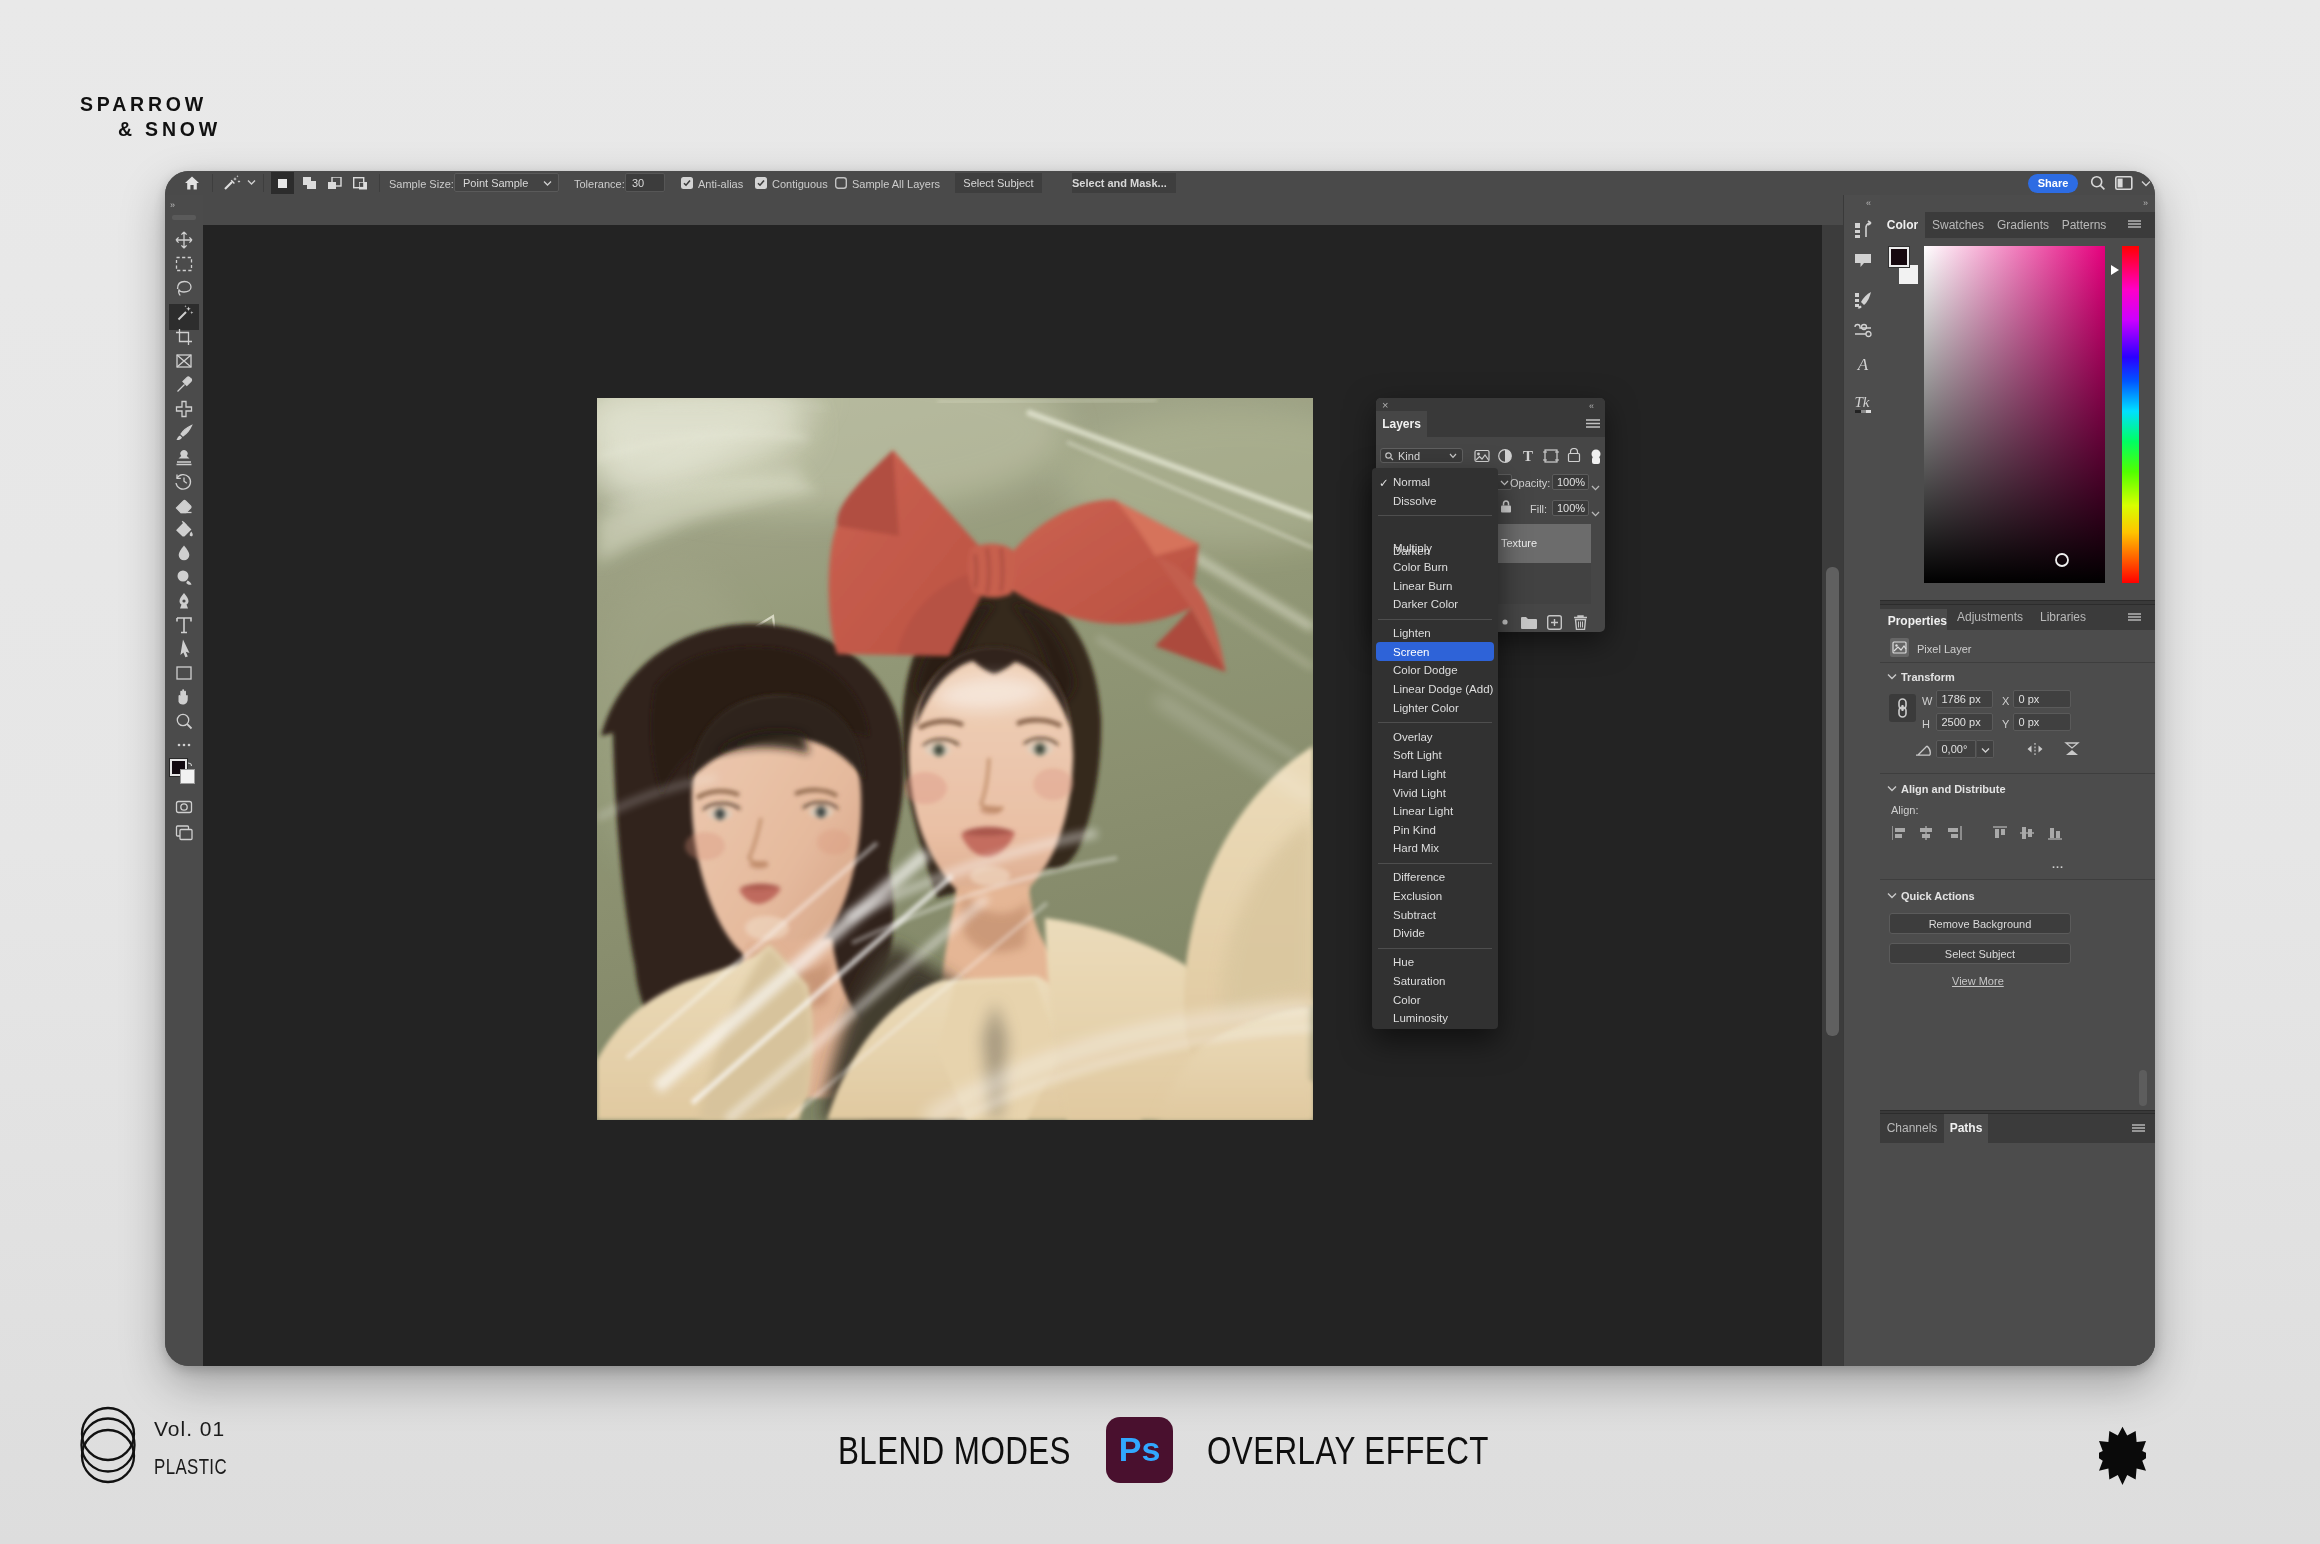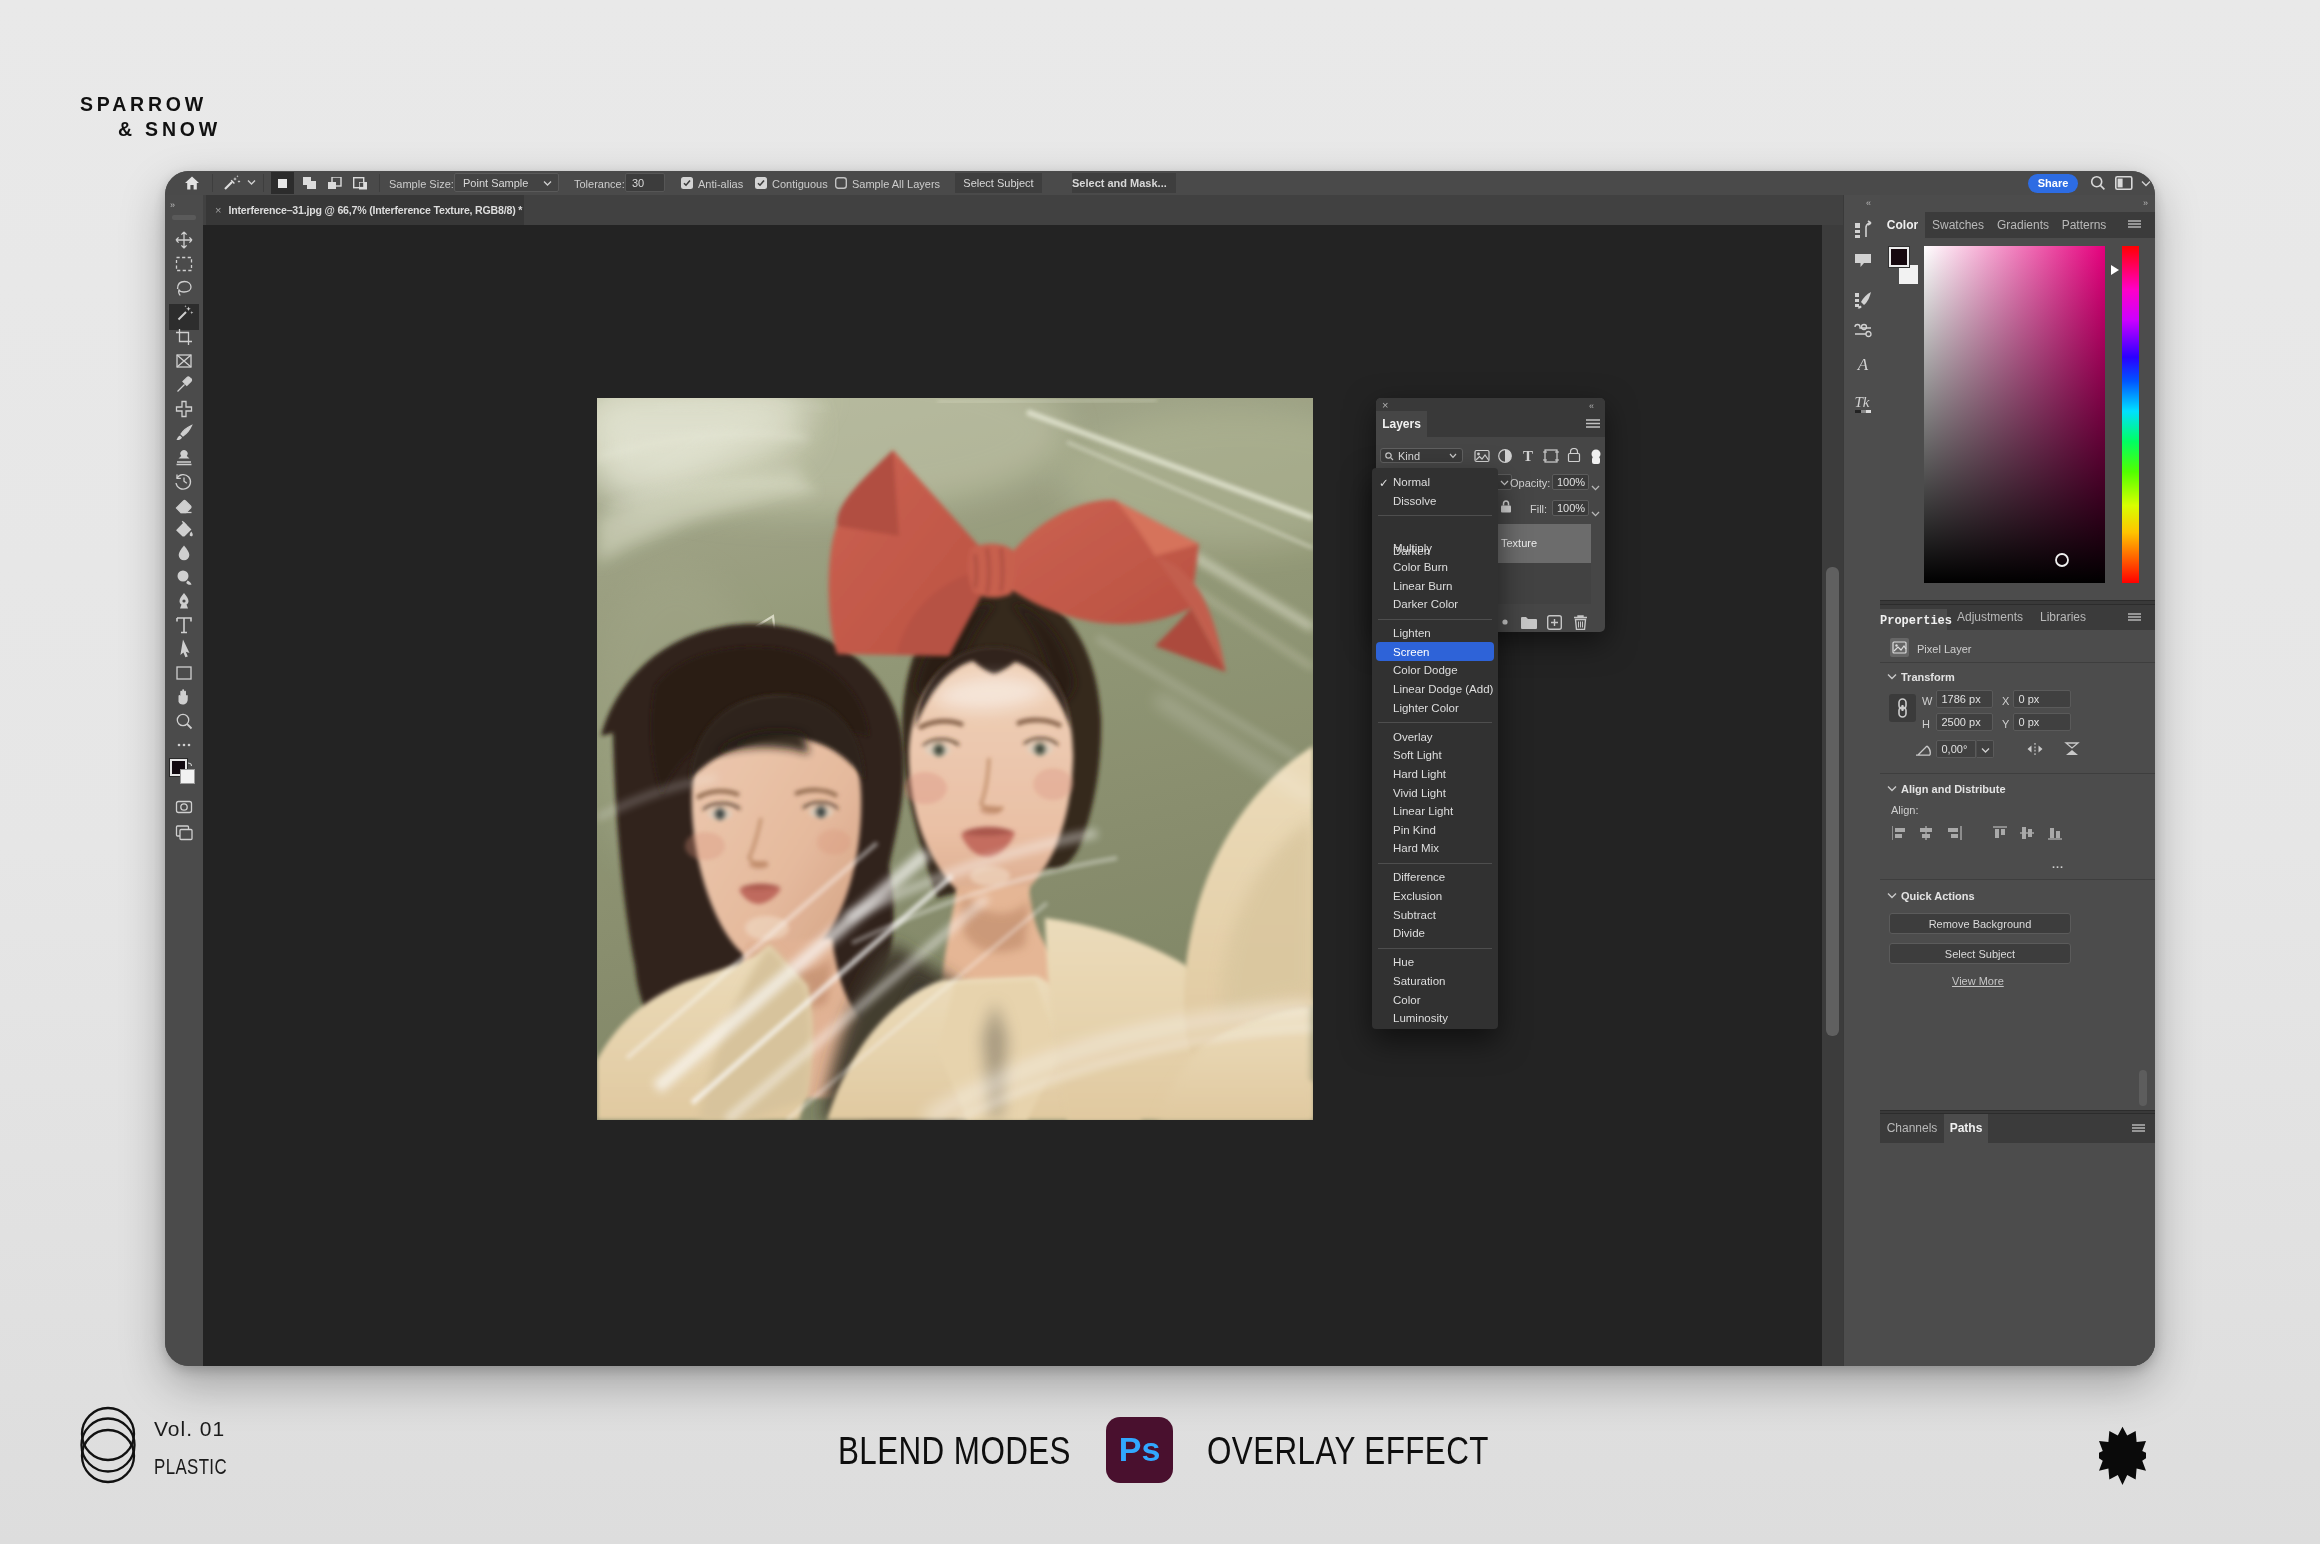--- a/index.html
+++ b/index.html
@@ -102,23 +102,20 @@
         <circle cx="6.7" cy="6.7" r="5" fill="none" stroke="#d9d9d9" stroke-width="1.6"></circle>
         <path d="M10.4 10.4 L14.4 14.4" stroke="#d9d9d9" stroke-width="1.6"></path>
       </svg>
       <svg class="abs" style="left:1950px;top:5px;" width="18" height="14" viewBox="0 0 18 14">
         <rect x="0.8" y="0.8" width="16" height="12.4" rx="1.5" fill="none" stroke="#d9d9d9" stroke-width="1.6"></rect>
         <rect x="2.6" y="2.6" width="5" height="8.8" fill="#d9d9d9"></rect>
       </svg>
       <svg class="abs" style="left:1976px;top:9px;" width="10" height="7" viewBox="0 0 10 7">
         <path d="M1 1.5 L5 5.5 L9 1.5" stroke="#cfcfcf" stroke-width="1.4" fill="none"></path>
       </svg>
-    </div>
-    <div class="abs tabbar">
-      <div class="abs doctab"><span style="color:#9f9f9f;padding:0 7px 0 9px;">×</span><span style="font-size:10.6px;letter-spacing:-0.2px;font-weight:bold;color:#dcdcdc;">Interference–31.jpg @ 66,7% (Interference Texture, RGB8/8) *</span></div>
     </div>
     <div class="abs toolcol">
       <div class="abs" style="left:5px;top:5px;color:#bdbdbd;font-size:9px;letter-spacing:1px;">»</div>
       <div class="abs" style="left:7px;top:20px;width:24px;height:5px;background:#5a5a5a;border-radius:2px;"></div>
       <div class="abs" style="left:4px;top:109px;width:30px;height:26px;background:#2d2d2d;"></div>
       <svg class="abs" style="left:8px;top:-8px" width="22" height="840" viewBox="0 0 22 840" fill="none" stroke="#cfcfcf" stroke-width="1.3">
 
         <g transform="translate(11,53)">
           <path d="M0 -8 V8 M-8 0 H8 M0 -8 l-2.6 2.6 M0 -8 l2.6 2.6 M0 8 l-2.6 -2.6 M0 8 l2.6 -2.6 M-8 0 l2.6 -2.6 M-8 0 l2.6 2.6 M8 0 l-2.6 -2.6 M8 0 l-2.6 2.6"></path>
         </g>
@@ -463,21 +460,21 @@
           <path d="M1 1 L9 6 L1 11 Z" fill="#fff"></path>
         </svg>
         <div class="abs" style="left:241.6px;top:7.7px;width:17.6px;height:337px;background:linear-gradient(to bottom,#ff0000 0%, #ff00c8 13%, #cc00ff 22%, #2a00ff 33%, #0054ff 40%, #00e0ff 49%, #00ff62 58%, #51ff00 67%, #d8ff00 77%, #ffc400 85%, #ff6a00 92%, #ff0000 100%);"></div>
         <svg class="abs" style="left:174px;top:314px;" width="16" height="16" viewBox="0 0 16 16">
           <circle cx="8" cy="8" r="6" fill="none" stroke="#efefef" stroke-width="1.8"></circle>
         </svg>
       </div>
       <div class="abs" style="left:0;top:405px;width:275px;height:5px;background:#393939;border-top:1px solid #2c2c2c;border-bottom:1px solid #2c2c2c;"></div>
 
       <div class="abs sect-tabs" style="left:0;top:410px;width:275px;height:25px;">
-        <div class="abs tab-active" style="left:0;top:4px;width:67px;height:25px;text-align:left;line-height:25px;font-family:Liberation Mono, monospace;">Properties</div>
+        <div class="abs tab-active" style="left:0;top:4px;width:67px;height:25px;text-align:right;line-height:25px;">Properties</div>
         <div class="abs" style="left:71px;top:0;width:78px;text-align:center;line-height:25px;">Adjustments</div>
         <div class="abs" style="left:152px;top:0;width:62px;text-align:center;line-height:25px;">Libraries</div>
         <svg class="abs" style="left:248px;top:8px;" width="13" height="10" viewBox="0 0 13 10">
           <path d="M0 1 h13 M0 4 h13 M0 7 h13" stroke="#b5b5b5" stroke-width="1.5"></path>
         </svg>
       </div>
       <div class="abs" style="left:0;top:435px;width:275px;height:480px;background:#4c4c4c;color:#cfcfcf;font-size:11px;">
         <div class="abs" style="left:10px;top:8px;width:19px;height:19px;background:#666;border-radius:2px;"><svg width="19" height="19" viewBox="0 0 19 19">
             <rect x="3" y="4" width="13" height="11" rx="1" fill="none" stroke="#ddd" stroke-width="1.2"></rect>
             <circle cx="6.5" cy="7.5" r="1.2" fill="#ddd"></circle>

